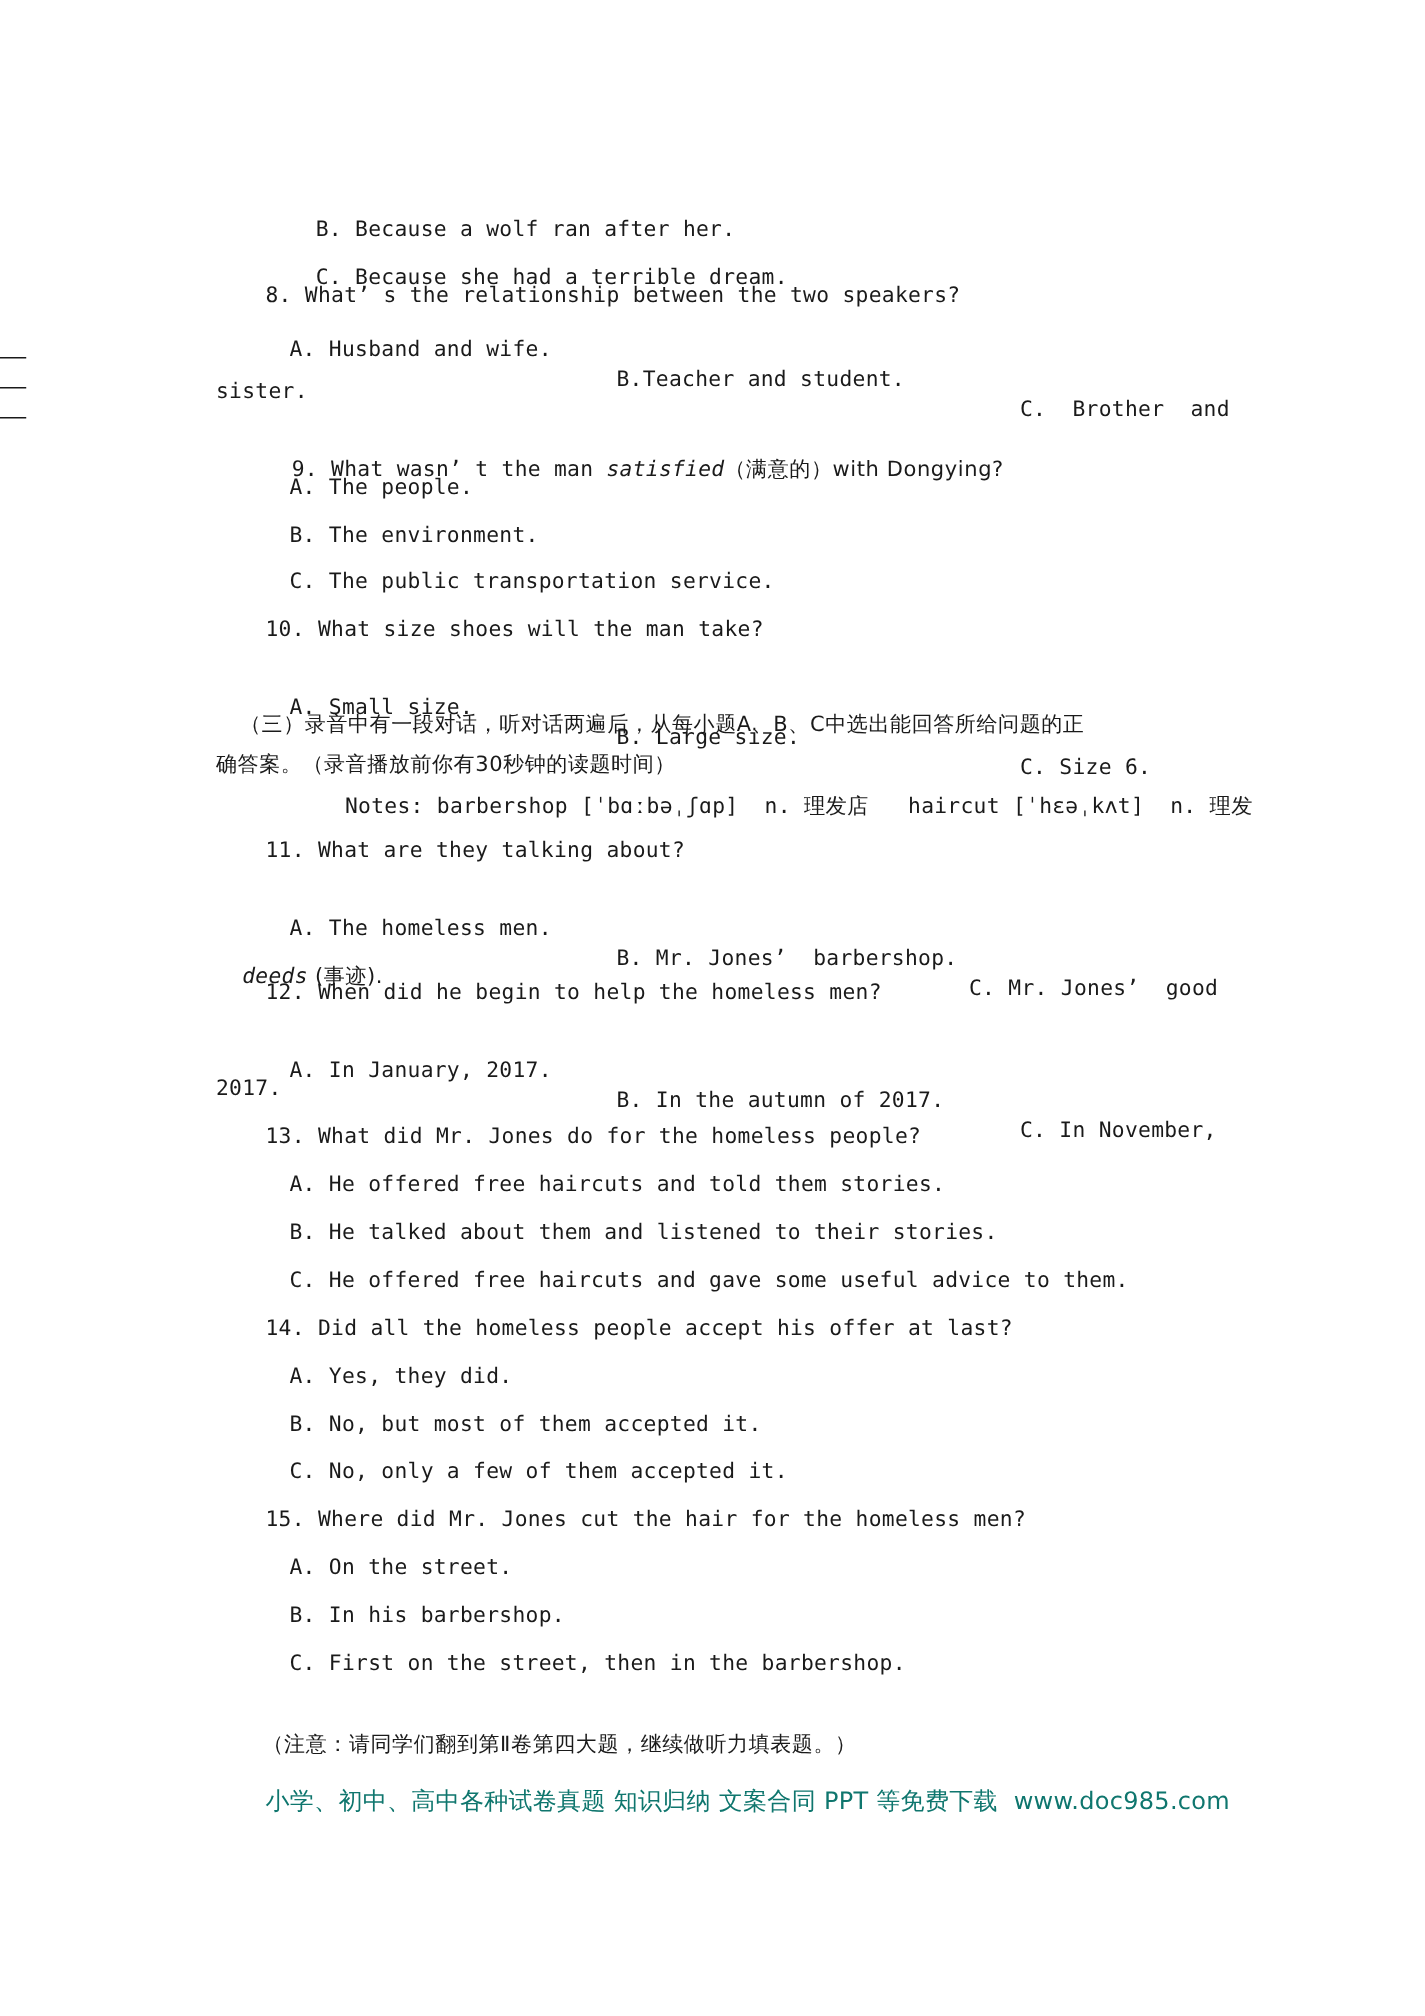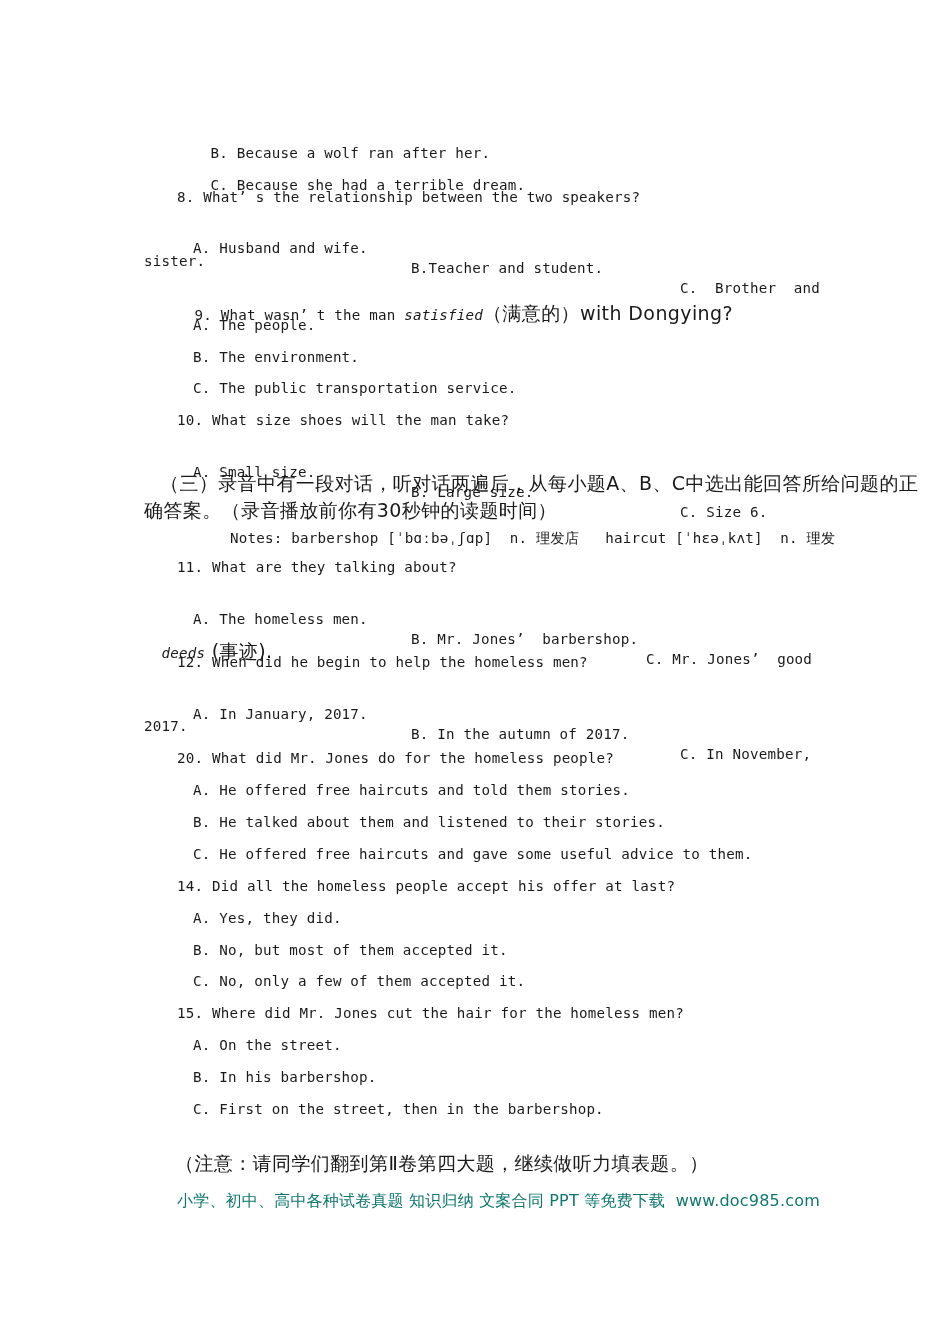--- a/index.html
+++ b/index.html
@@ -8,37 +8,37 @@
     font-family: "DejaVu Sans Mono", "Liberation Mono", monospace;
     color: #1a1a1a;
   }
   .line {
     position: absolute;
     font-size: 14.2px;
     line-height: 20px;
     white-space: pre;
     letter-spacing: 0.2px;
   }
-  .cn { font-family: "DejaVu Sans", "Liberation Sans", sans-serif; font-size: 19px; letter-spacing: 0.4px; }
+  .cn { font-family: "DejaVu Sans", "Liberation Sans", sans-serif; font-size: 14px; letter-spacing: 0.4px; }
   .it { font-style: italic; }
   .opt { position: absolute; white-space: pre; }
   .footer { font-family: "DejaVu Sans", "Liberation Sans", sans-serif; font-size: 16px; color: #0f766e; }
 </style>
 </head>
 <body>
 
 <div class="line" style="left:193px;top:123px;">
   <span>B.</span> <span>Because a wolf ran after her.</span>
 </div>
 <div class="line" style="left:193px;top:155px;">
   <span>C.</span> <span>Because she had a terrible dream.</span>
 </div>
 
 <div class="line" style="left:177px;top:187px;">8. What’ s the relationship between the two speakers?</div>
-<div class="line" style="left:0;top:218px;width:950px;">
+<div class="line" style="left:0;top:203px;width:950px;text-decoration:underline;">
   <span class="opt" style="left:193px;"><span>A.</span> <span>Husband and wife.</span></span>
   <span class="opt" style="left:411px;"><span>B.</span><span>Teacher and student.</span></span>
   <span class="opt" style="left:680px;"><span>C.</span>  <span>Brother  and</span></span>
 </div>
 <div class="line" style="left:144px;top:251px;">sister.</div>
 
 <div class="line" style="left:177px;top:283px;">
   <span>9. What wasn’ t the man </span><span class="it">satisfied</span><span class="cn">（满意的）with Dongying?</span>
 </div>
 <div class="line" style="left:193px;top:315px;"><span>A.</span> <span>The people.</span></div>
@@ -67,21 +67,21 @@
 </div>
 
 <div class="line" style="left:177px;top:652px;">12. When did he begin to help the homeless men?</div>
 <div class="line" style="left:0;top:684px;width:950px;">
   <span class="opt" style="left:193px;"><span>A.</span> <span>In January, 2017.</span></span>
   <span class="opt" style="left:411px;"><span>B.</span> <span>In the autumn of 2017.</span></span>
   <span class="opt" style="left:680px;"><span>C.</span> <span>In November,</span></span>
 </div>
 <div class="line" style="left:144px;top:716px;">2017.</div>
 
-<div class="line" style="left:177px;top:748px;">20. What did Mr. Jones do for the homeless people?</div>
+<div class="line" style="left:177px;top:748px;">13. What did Mr. Jones do for the homeless people?</div>
 <div class="line" style="left:193px;top:780px;"><span>A.</span> <span>He offered free haircuts and told them stories.</span></div>
 <div class="line" style="left:193px;top:812px;"><span>B.</span> <span>He talked about them and listened to their stories.</span></div>
 <div class="line" style="left:193px;top:844px;"><span>C.</span> <span>He offered free haircuts and gave some useful advice to them.</span></div>
 
 <div class="line" style="left:177px;top:876px;">14. Did all the homeless people accept his offer at last?</div>
 <div class="line" style="left:193px;top:908px;"><span>A.</span> <span>Yes, they did.</span></div>
 <div class="line" style="left:193px;top:940px;"><span>B.</span> <span>No, but most of them accepted it.</span></div>
 <div class="line" style="left:193px;top:971px;"><span>C.</span> <span>No, only a few of them accepted it.</span></div>
 
 <div class="line" style="left:177px;top:1003px;">15. Where did Mr. Jones cut the hair for the homeless men?</div>

